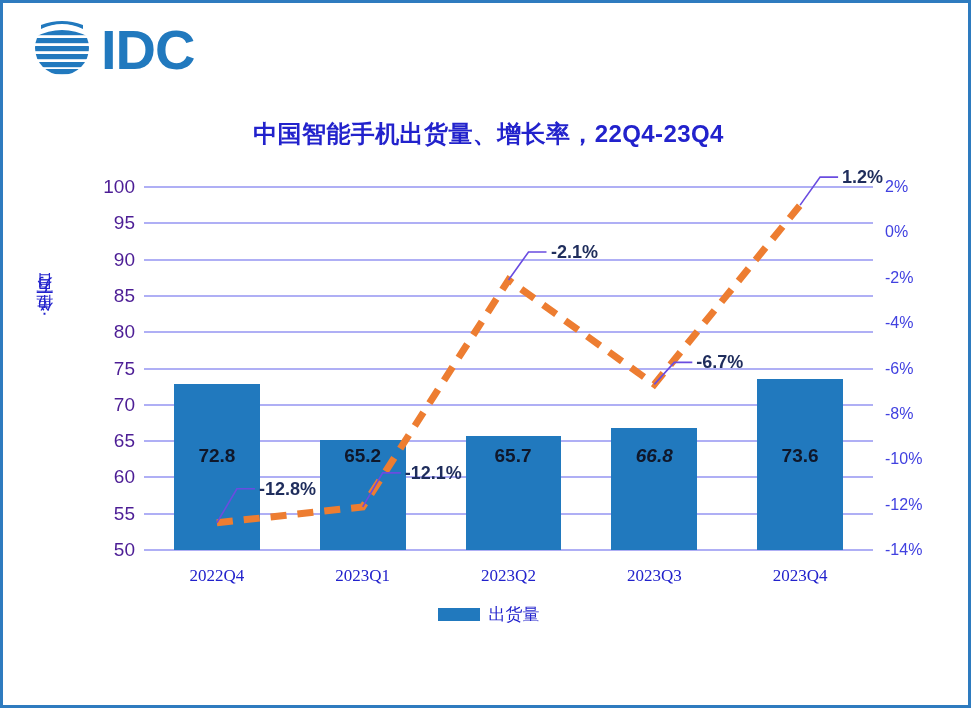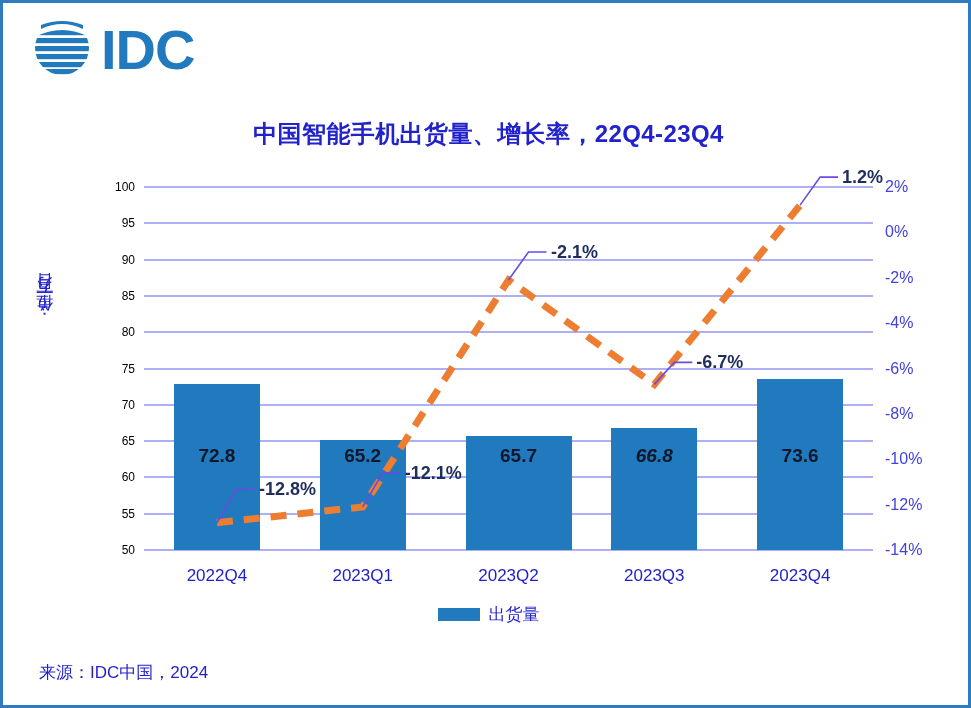--- a/index.html
+++ b/index.html
@@ -71,22 +71,22 @@
     height: 2px;
     background: #AFAFF5;
   }
 
   
   .tick-left {
     position: absolute;
     right: 100%;
     margin-right: 9px;
     transform: translateY(-50%);
-    font-size: 12px;
-    color: #000000;
+    font-size: 19px;
+    color: #4c1d95;
     white-space: nowrap;
   }
   
   .tick-right {
     position: absolute;
     left: 100%;
     margin-left: 12px;
     transform: translateY(-50%);
     font-size: 16px;
     color: #4141E0;
@@ -129,20 +129,21 @@
 
   
   .xcat {
     position: absolute;
     top: 563px;
     font-size: 17px;
     color: #2222CC;
     text-align: center;
     transform: translateX(-50%);
     white-space: nowrap;
+    font-family: Liberation Serif, serif;
   }
 
   
   #legend {
     position: absolute;
     left: 0;
     top: 600px;
     width: 971px;
     display: flex;
     justify-content: center;
@@ -249,21 +250,21 @@
         <div class="tick-right" style="top: 317.625px;">-12%</div>
         <div class="tick-right" style="top: 363px;">-14%</div>
       </div>
     <div id="bars">
         <div class="bar" style="left: 29.9px; width: 86px; height: 165.528px; background: rgb(33, 121, 190);">
           <div class="bar-label" style="top: 60.528px;">72.8</div>
         </div>
         <div class="bar" style="left: 175.7px; width: 86px; height: 110.352px; background: rgb(33, 121, 190);">
           <div class="bar-label" style="top: 5.352px;">65.2</div>
         </div>
-        <div class="bar" style="left: 321.5px; width: 106px; height: 113.982px; background: rgb(33, 121, 190);">
+        <div class="bar" style="left: 321.5px; width: 95px; height: 113.982px; background: rgb(33, 121, 190);">
           <div class="bar-label" style="top: 8.982px;">65.7</div>
         </div>
         <div class="bar" style="left: 467.3px; width: 86px; height: 121.968px; background: rgb(33, 121, 190); font-style: italic;">
           <div class="bar-label" style="top: 16.968px;">66.8</div>
         </div>
         <div class="bar" style="left: 613.1px; width: 86px; height: 171.336px; background: rgb(33, 121, 190);">
           <div class="bar-label" style="top: 66.336px;">73.6</div>
         </div>
       </div>
     <svg id="line-svg" viewBox="0 0 729 363">
@@ -291,15 +292,14 @@
       <div class="xcat" style="left: 797.1px;">2023Q4</div>
     </div>
 
   <div id="legend">
     <div class="legend-entry">
       <span class="legend-swatch-bar"></span>
       <span class="legend-text">出货量</span>
     </div>
   </div>
 
-  <div id="source">来源：IDC中国，2024</div>
 
 </div>
 
 </body></html>

